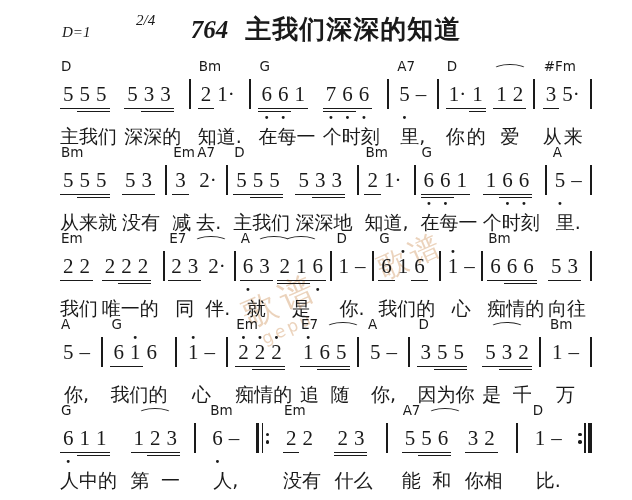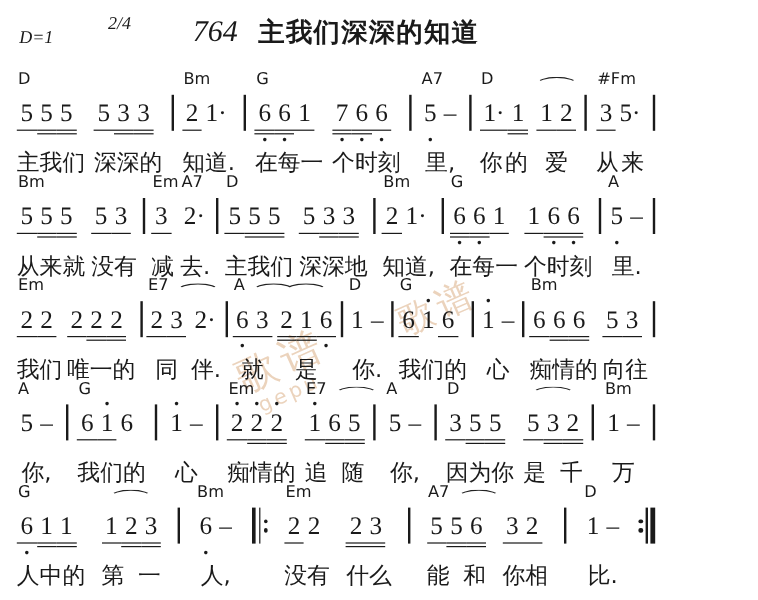--- a/index.html
+++ b/index.html
@@ -1,28 +1,28 @@
 <!DOCTYPE html>
 <html><head>
 <meta charset="utf-8">
 <style>
   html,body { margin:0; padding:0; background:#fff; }
   .page { width:560px; height:500px; background:#ffffff; position:relative;
-          font-family:"DejaVu Sans", sans-serif; color:#1a1a1a; overflow:hidden; }
+          font-family:"DejaVu Sans", sans-serif; color:#1a1a1a; overflow:hidden;margin-left:46px; }
 
   
   .header { position:relative; height:58px; }
   .key  { position:absolute; left:16px; top:24px; font-family:"Liberation Serif",serif;
           font-style:italic; font-size:15px; }
   .time { position:absolute; left:90px; top:12px; font-family:"Liberation Serif",serif;
           font-style:italic; font-size:15px; }
   .titlewrap { position:absolute; left:0; right:0; top:12px; text-align:center; }
-  .num   { font-family:"Liberation Serif",serif; font-style:italic; font-weight:normal;
+  .num   { font-family:"Liberation Serif",serif; font-style:italic; font-weight:bold;
            font-size:25px; margin-right:12px;text-align:right; }
-  .title { font-weight:bold; font-size:22px; letter-spacing:1px; }
+  .title { font-weight:bold; font-size:26px; letter-spacing:1px; }
 
   
   #lines { position:relative; z-index:2; }
   .mline { display:flex; justify-content:space-between; align-items:flex-start;
            margin:0 14px; height:86px; }
   .tok   { position:relative; padding-top:18px; display:flex; flex-direction:column; }
   .chord { position:absolute; top:0; left:1px; font-size:13.5px; white-space:nowrap; }
   .arc   { position:absolute; top:6px; height:10px; width:32px;
            border:1.8px solid #222; border-color:#222 transparent transparent transparent;
            border-radius:50%; }

